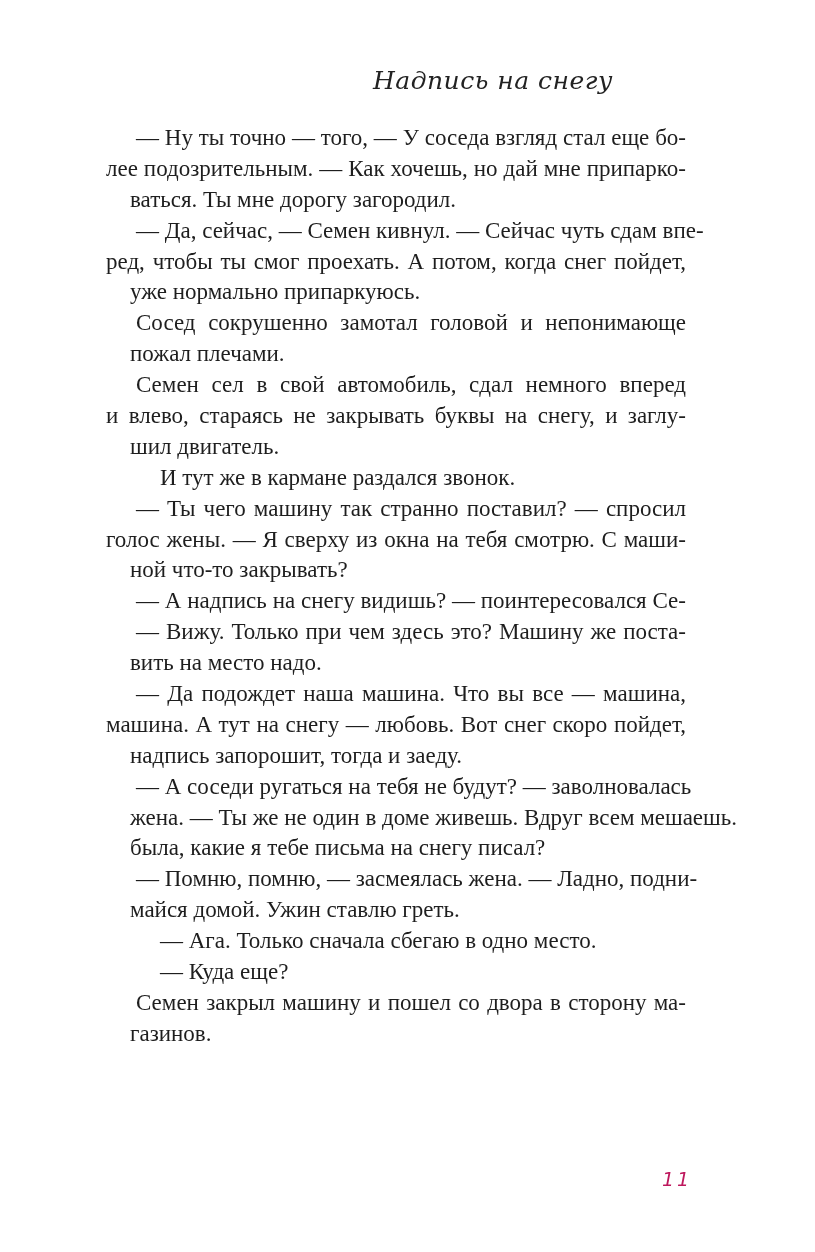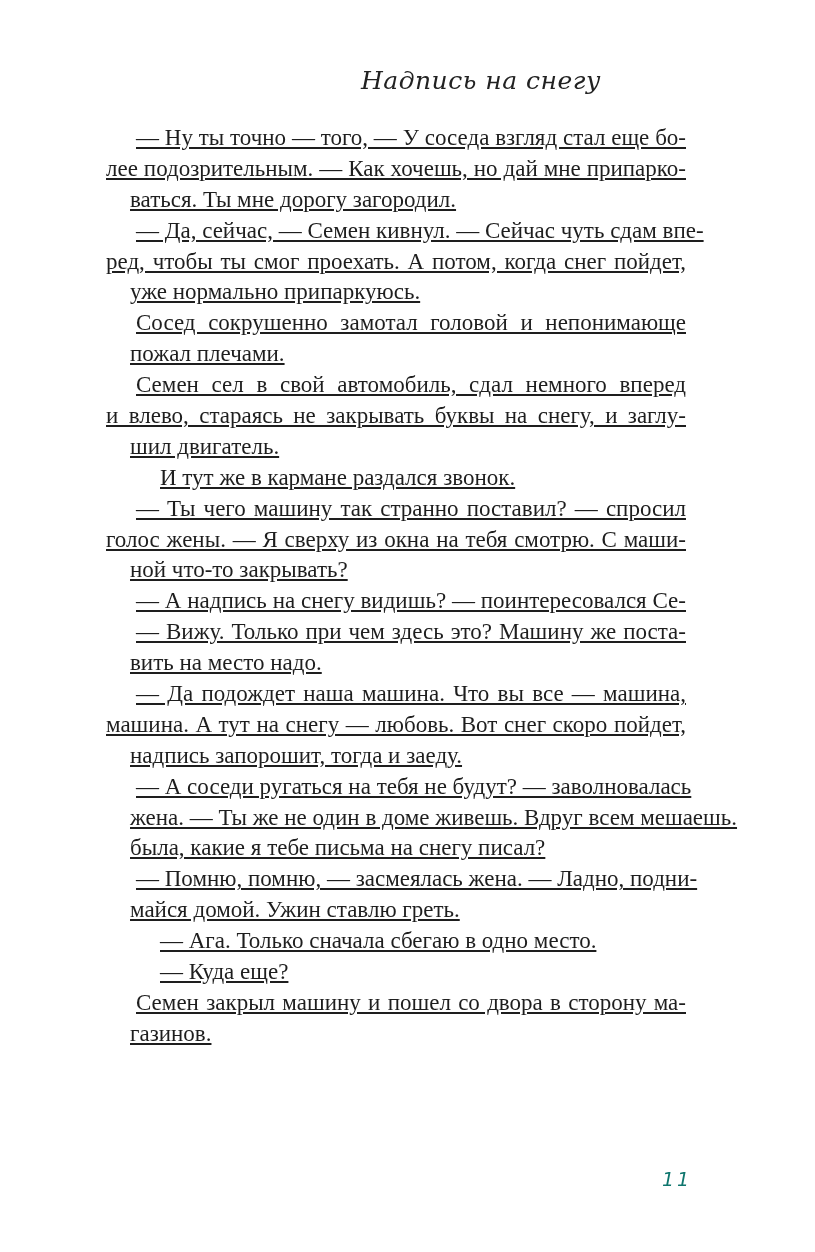--- a/index.html
+++ b/index.html
@@ -13,38 +13,38 @@
       position: relative;
       overflow: hidden;
     }
     .page {
       position: absolute;
       left: 0; top: 0;
       width: 730px;
       height: 1252px;
       background: #ffffff;
       color: #1e1e1e;
+      padding-left: 12px;
     }
     .running-head {
       position: absolute;
       top: 66px;
       right: 129px;
       font-family: "DejaVu Serif", serif;
       font-style: italic;
       font-size: 25px;
       color: #222;
       letter-spacing: 0.5px;
       white-space: nowrap;
     }
     .text-block {
       position: absolute;
       left: 106px;
       top: 123px;
       width: 580px;
-      text-decoration: underline;
     }
     .line {
       display: block;
       height: 30.9px;
       line-height: 30.9px;
       font-family: "Liberation Serif", serif;
       font-size: 23px;
       color: #1e1e1e;
       white-space: nowrap;
       overflow: visible;
@@ -61,21 +61,21 @@
       text-align-last: left;
       margin-left: 24px;
     }
     .folio {
       position: absolute;
       top: 1168px;
       left: 662px;
       font-family: "DejaVu Sans", sans-serif;
       font-style: italic;
       font-size: 19px;
-      color: #0f766e;
+      color: #be185d;
       letter-spacing: 3px;
     }
   </style>
 </head>
 <body>
 
 <div class="page">
 
   <div class="running-head">Надпись на снегу</div>
 

